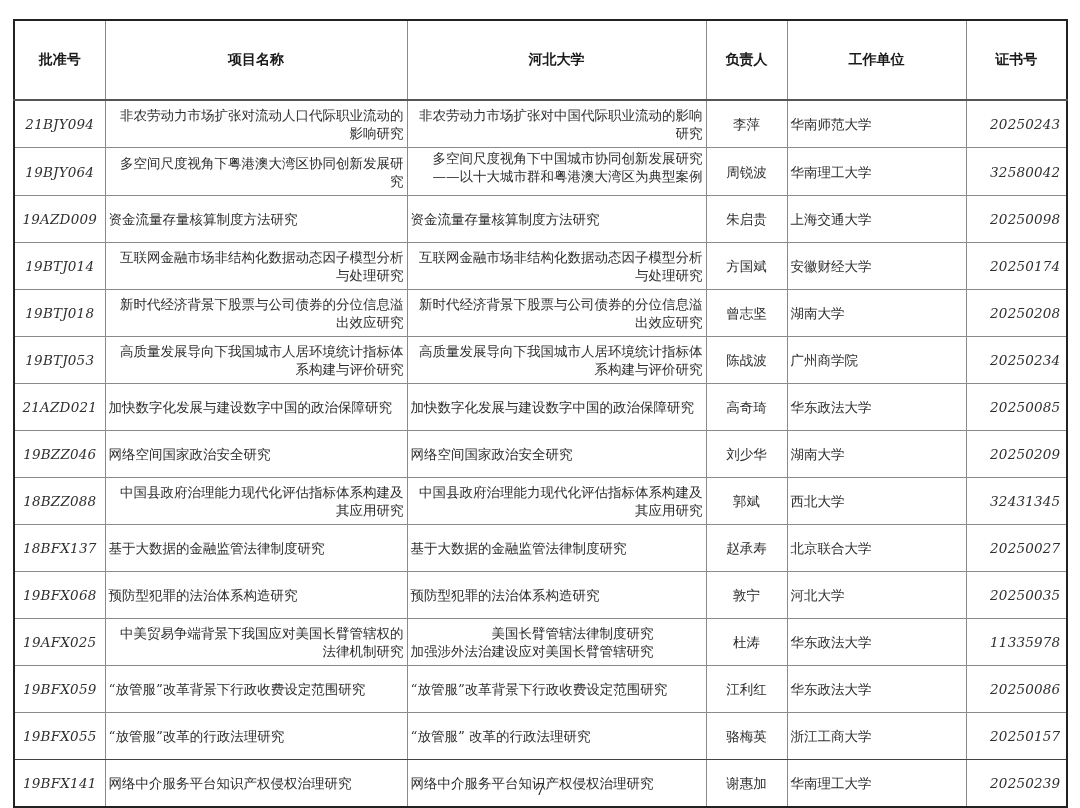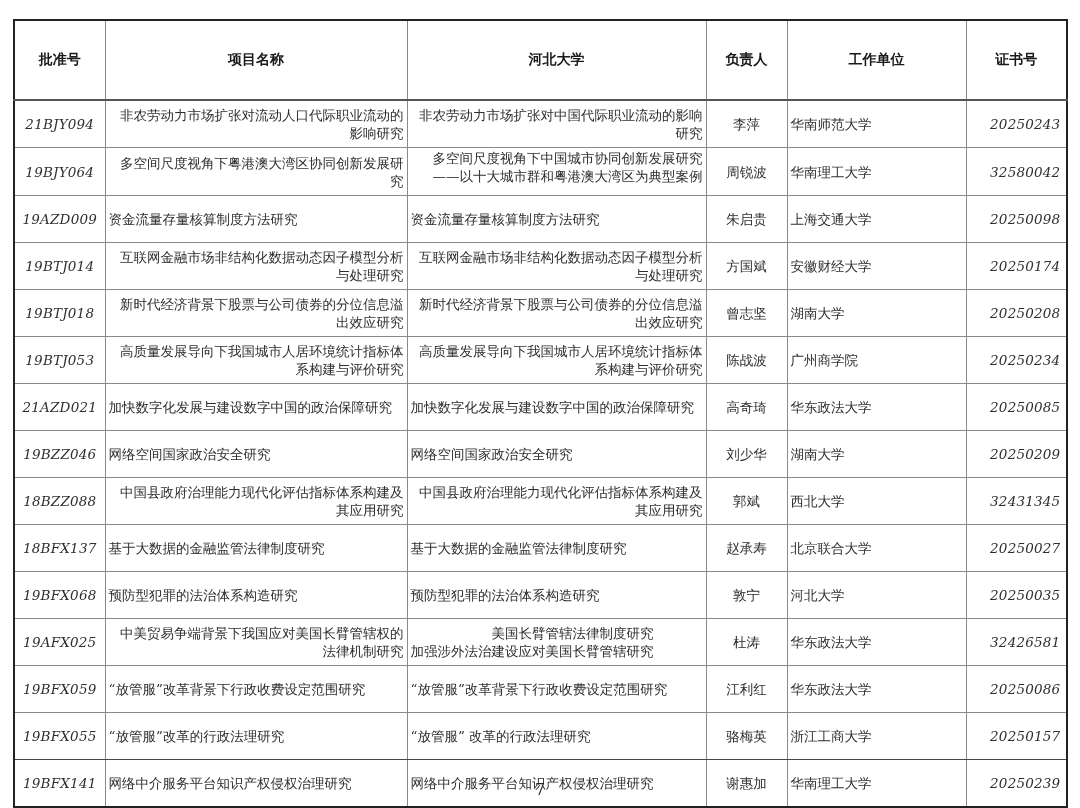--- a/index.html
+++ b/index.html
@@ -515,21 +515,21 @@
               <span>杜涛</span>
             </div>
           </td>
         <td class="td-unit">
             <div class="cell-inner">
               <span>华东政法大学</span>
             </div>
           </td>
         <td class="td-cert">
             <div class="cell-inner">
-              <span>32426581</span>
+              <span>11335978</span>
             </div>
           </td>
       </tr>
 
       <tr>
         <td class="td-id">
             <div class="cell-inner">
               <span>19BFX059</span>
             </div>
           </td>

